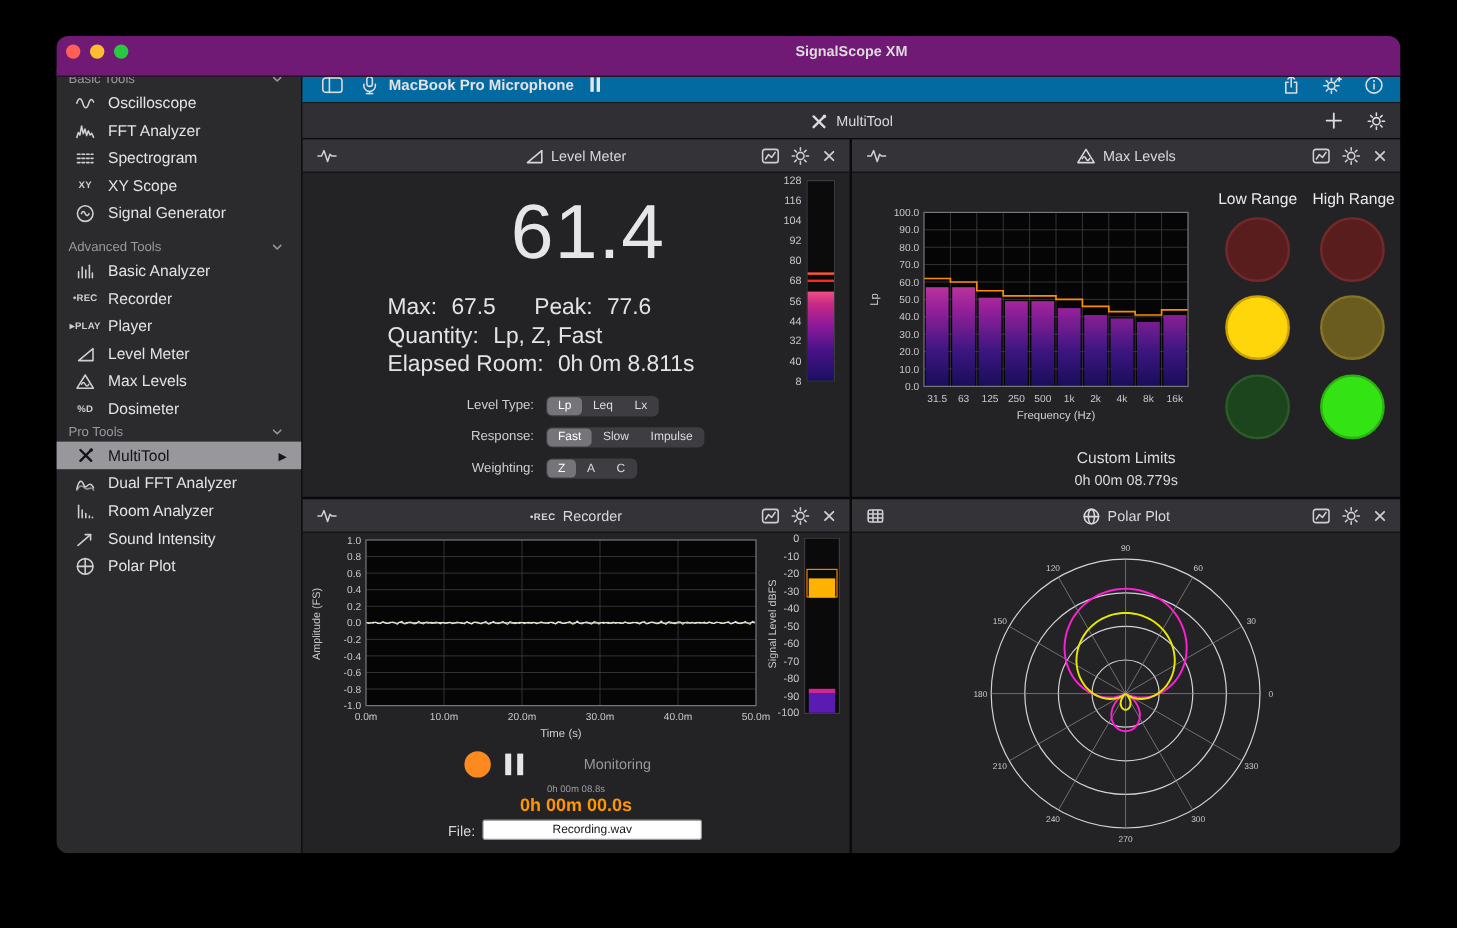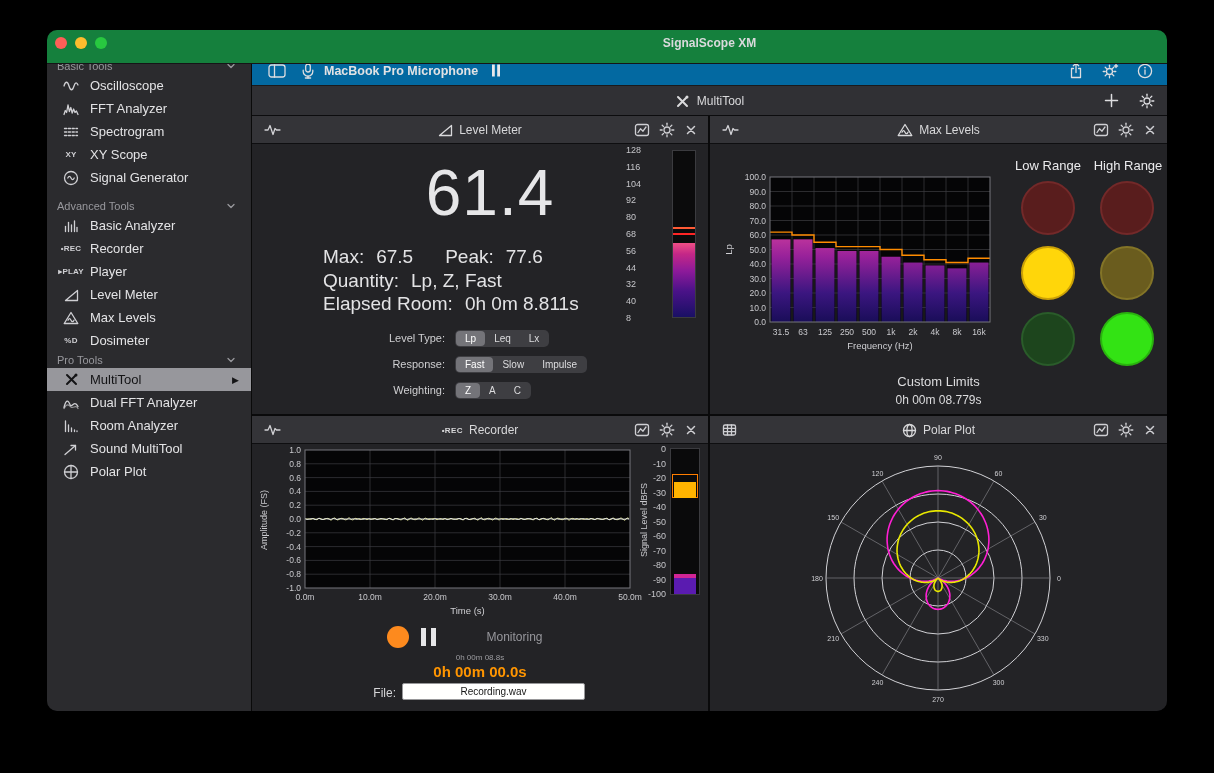--- a/index.html
+++ b/index.html
@@ -7,21 +7,21 @@
   .window { position:absolute; left:47px; top:30px; width:1120px; height:681px; background:#0a0a0b; border-radius:10px; overflow:hidden; box-shadow:0 25px 70px rgba(0,0,0,.8); }
   
   .ic { display:block; }
   .ic * { stroke:currentColor; fill:none; stroke-width:1.3; stroke-linecap:round; stroke-linejoin:round; }
   .ic .fill { fill:currentColor; stroke:none; }
   .ic .w15 { stroke-width:1.5; }
   .ic .w2 { stroke-width:2; }
   .ic .w16 { stroke-width:1.6; }
   .ic .dash { stroke-dasharray:2.2 1.6; }
   
-  .titlebar { position:absolute; left:0; top:0; right:0; height:34px; background:#15803d; border-bottom:1px solid #151517; z-index:30; }
+  .titlebar { position:absolute; left:0; top:0; right:0; height:34px; background:#701a75; border-bottom:1px solid #151517; z-index:30; }
   .tl { position:absolute; top:7px; width:12px; height:12px; border-radius:50%; }
   .title-text { position:absolute; left:205px; right:0; top:0; height:26px; line-height:26px; text-align:center; font-size:12px; font-weight:700; color:#dadadc; }
   
   .sidebar { position:absolute; left:0; top:26px; width:205px; bottom:0; background:#2b2b2e; border-right:1px solid #0a0a0a; z-index:20; }
   .side-head { position:relative; height:16px; margin-left:10px; font-size:11px; color:#98989d; line-height:16px; }
   .side-head .chev { position:absolute; right:14px; top:2px; color:#98989d; }
   .side-item { position:relative; height:23px; display:flex; align-items:center; color:#e3e3e5; font-size:13px; }
   .side-item .iwrap { width:24px; margin-left:12px; display:flex; justify-content:center; align-items:center; color:#cfcfd3; }
   .side-item .lbl { margin-left:7px; white-space:nowrap; }
   .icon-text { font-size:8px; font-weight:700; letter-spacing:.2px; }
@@ -49,21 +49,21 @@
   .lm-stats { position:absolute; left:71px; top:130px; font-size:19px; color:#e3e3e5; }
   .lm-stats div { height:23.5px; white-space:nowrap; }
   .lm-stats .v { margin-left:12px; }
   .lm-stats .pk { margin-left:32px; }
   .ctl-row { position:absolute; left:0; width:370px; display:flex; align-items:center; height:18px; }
   .ctl-label { display:inline-block; width:193px; text-align:right; font-size:11px; color:#cfcfd1; }
   .seg { display:inline-flex; margin-left:10px; background:#3e3e42; border-radius:5px; padding:1px; height:17px; }
   .seg span { font-size:10px; line-height:15px; padding:0 9px; color:#dcdcde; border-radius:4px; }
   .seg span.sel { background:#747479; color:#fff; }
   #lm-scale { position:absolute; left:374px; top:29px; width:42px; height:182px; }
-  #lm-scale span { position:absolute; left:0; width:42px; height:10px; line-height:10px; font-size:9px; color:#c6c6ca; }
+  #lm-scale span { position:absolute; left:0; width:42px; height:10px; line-height:10px; font-size:9px; color:#c6c6ca; text-align:right; }
   #lm-bar { position:absolute; left:420px; top:34px; width:24px; height:168px; background:#0b0b0c; border:1px solid #3b3b3f; }
   
   .axlbl { font-size:8.5px; fill:#c9c9cd; font-family:"Liberation Sans",sans-serif; }
   .axlbl2 { font-size:9.5px; fill:#cfcfd3; font-family:"Liberation Sans",sans-serif; }
   .pplbl { font-size:7px; fill:#cfcfd3; font-family:"Liberation Sans",sans-serif; }
   
   .range-head { position:absolute; top:42px; width:84px; text-align:center; font-size:13px; color:#eaeaec; }
   .ind { position:absolute; width:54px; height:54px; border-radius:50%; border:2px solid transparent; }
   .ml-foot { position:absolute; left:0; right:0; text-align:center; color:#dcdcde; }
   
@@ -236,21 +236,21 @@
         </span>
       <span class="lbl">Room Analyzer</span>
     </div>
     <div class="side-item">
       <span class="iwrap">
           <svg class="ic" width="16" height="14" viewBox="0 0 16 14">
             <path d="M2 12.5 L12.5 3.5"></path>
             <path d="M8 3.5 H12.5 V8"></path>
           </svg>
         </span>
-      <span class="lbl">Sound MultiTool</span>
+      <span class="lbl">Sound Intensity</span>
     </div>
     <div class="side-item">
       <span class="iwrap">
           <svg class="ic" width="16" height="16" viewBox="0 0 16 16">
             <circle cx="8" cy="8" r="6.5"></circle>
             <line x1="8" y1="1.5" x2="8" y2="14.5"></line>
             <line x1="1.5" y1="8" x2="14.5" y2="8"></line>
           </svg>
         </span>
       <span class="lbl">Polar Plot</span>

